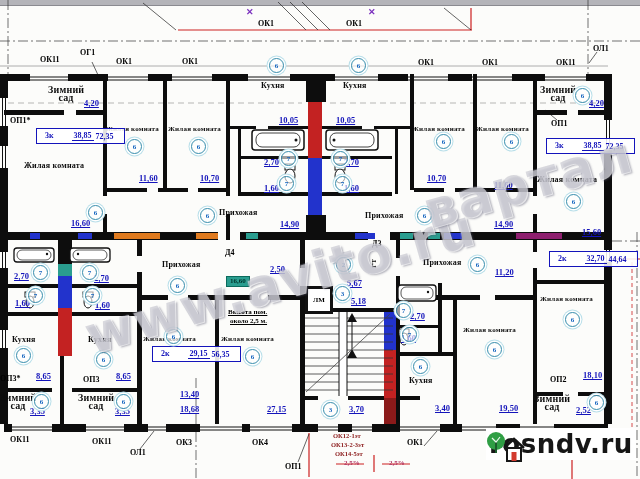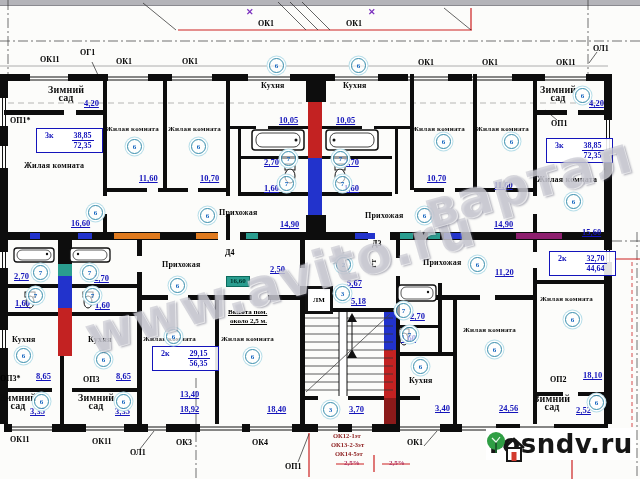--- a/index.html
+++ b/index.html
@@ -25,21 +25,21 @@
   .gas{transform:rotate(-90deg);transform-origin:left top;font-size:7px;font-weight:bold}
   .circ{position:absolute;width:13px;height:13px;border:1px solid #3a8fae;border-radius:50%;
         box-shadow:0 0 0 1.5px #fff,0 0 0 2.5px #b9dfe9;color:#1565c0;
         font:bold 7px "Liberation Serif",serif;display:flex;align-items:center;justify-content:center;
         background:rgba(255,255,255,.6)}
   .hl{background:var(--shaft_teal);color:#00332b;font-size:7px;font-weight:bold;
       padding:1px 3px;border:1px solid #0b6b5d}
   .aptbox{position:absolute;border:1.5px solid var(--dim_blue);background:rgba(255,255,255,.88);
           display:flex;align-items:flex-start;gap:18px;padding:2px 8px;color:var(--dim_blue);
           font:bold 8px "Liberation Serif",serif}
-  .frac{display:flex;flex-direction:column;align-items:center}
+  .frac{display:flex;flex-direction:row;align-items:center}
   .frac .num{border-bottom:1px solid var(--dim_blue);padding:0 2px}
   .frac .den{padding:0 2px}
   .elev{position:absolute;left:305px;top:286px;width:22px;height:22px;border:3px solid #111;
         background:#fff;display:flex;align-items:center;justify-content:center;
         font:bold 7px "Liberation Serif",serif;color:#000}
   .wm{position:absolute;font:bold 52px "DejaVu Sans",sans-serif;color:rgba(150,150,168,.32);
       text-shadow:1px 1px 0 rgba(255,255,255,.65),2px 2px 2px rgba(80,80,105,.45);
       transform:rotate(-16deg);transform-origin:left top;letter-spacing:1px;pointer-events:none}
   .logo{position:absolute;left:486px;top:428px;display:flex;align-items:center;gap:4px;background:#fff;padding:1px 3px}
   .logo-text{font-family:"DejaVu Sans",sans-serif;font-weight:bold;font-size:26px;color:#161616;letter-spacing:.5px}
@@ -268,29 +268,29 @@
   <span class="lbl rm" style="left:12px;top:336px">Кухня</span>
   <span class="lbl dim" style="left:36px;top:372px">8,65</span>
   <span class="lbl rm wg" style="left:0px;top:394px">Зимний сад</span>
   <span class="lbl dim" style="left:30px;top:407px">3,35</span>
   <span class="lbl rm" style="left:88px;top:336px">Кухня</span>
   <span class="lbl dim" style="left:116px;top:372px">8,65</span>
   <span class="lbl rm wg" style="left:78px;top:394px">Зимний сад</span>
   <span class="lbl dim" style="left:115px;top:407px">3,35</span>
   <span class="lbl rm" style="left:162px;top:261px">Прихожая</span>
   <span class="lbl rm rm2" style="left:143px;top:336px">Жилая комната</span>
-  <span class="lbl dim" style="left:180px;top:405px">18,92</span>
+  <span class="lbl dim" style="left:180px;top:405px">18,68</span>
   <span class="lbl rm rm2" style="left:221px;top:336px">Жилая комната</span>
-  <span class="lbl dim" style="left:267px;top:405px">18,40</span>
+  <span class="lbl dim" style="left:267px;top:405px">27,15</span>
   <span class="lbl rm" style="left:423px;top:259px">Прихожая</span>
   <span class="lbl dim" style="left:495px;top:268px">11,20</span>
   <span class="lbl rm rm2" style="left:540px;top:296px">Жилая комната</span>
   <span class="lbl dim" style="left:583px;top:371px">18,10</span>
   <span class="lbl rm rm2" style="left:463px;top:327px">Жилая комната</span>
-  <span class="lbl dim" style="left:499px;top:404px">24,56</span>
+  <span class="lbl dim" style="left:499px;top:404px">19,50</span>
   <span class="lbl rm" style="left:409px;top:377px">Кухня</span>
   <span class="lbl dim" style="left:435px;top:404px">3,40</span>
   <span class="lbl rm wg rm2" style="left:534px;top:395px">Зимний сад</span>
   <span class="lbl dim" style="left:576px;top:406px">2,52</span>
 
   <span class="lbl dim" style="left:264px;top:158px">2,70</span>
   <span class="lbl dim" style="left:264px;top:184px">1,60</span>
   <span class="lbl dim" style="left:344px;top:158px">2,70</span>
   <span class="lbl dim" style="left:344px;top:184px">1,60</span>
   <span class="lbl dim" style="left:14px;top:272px">2,70</span>

